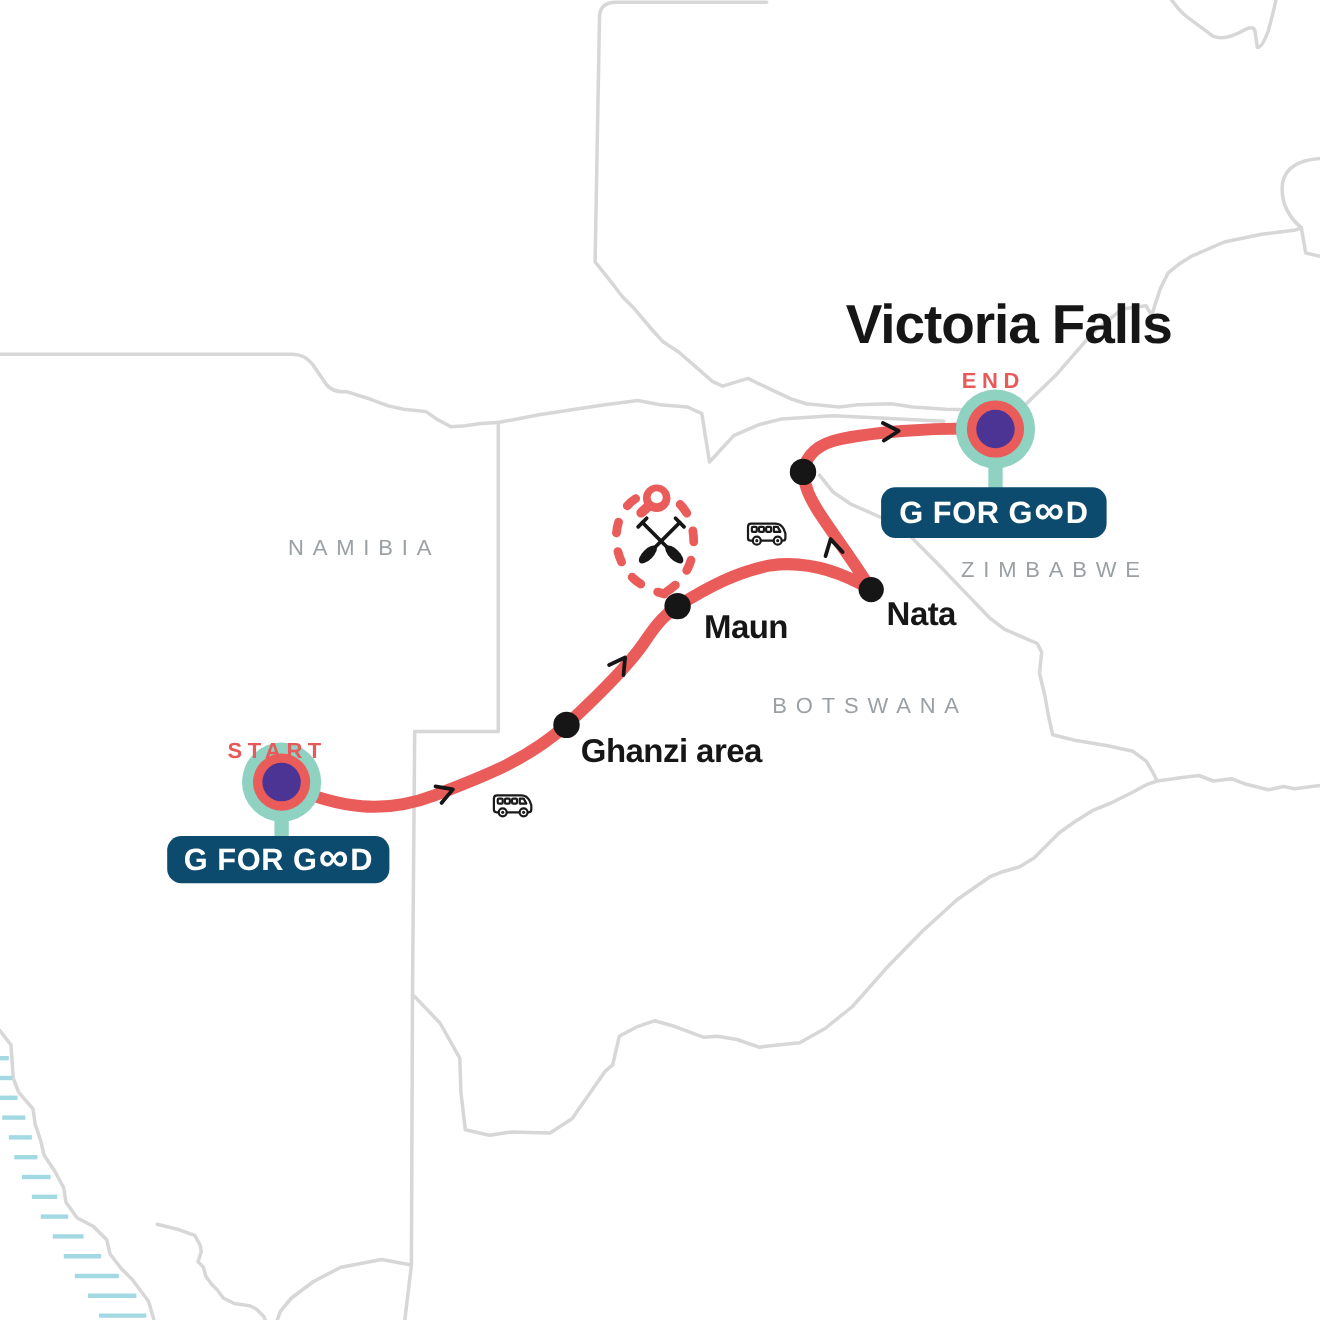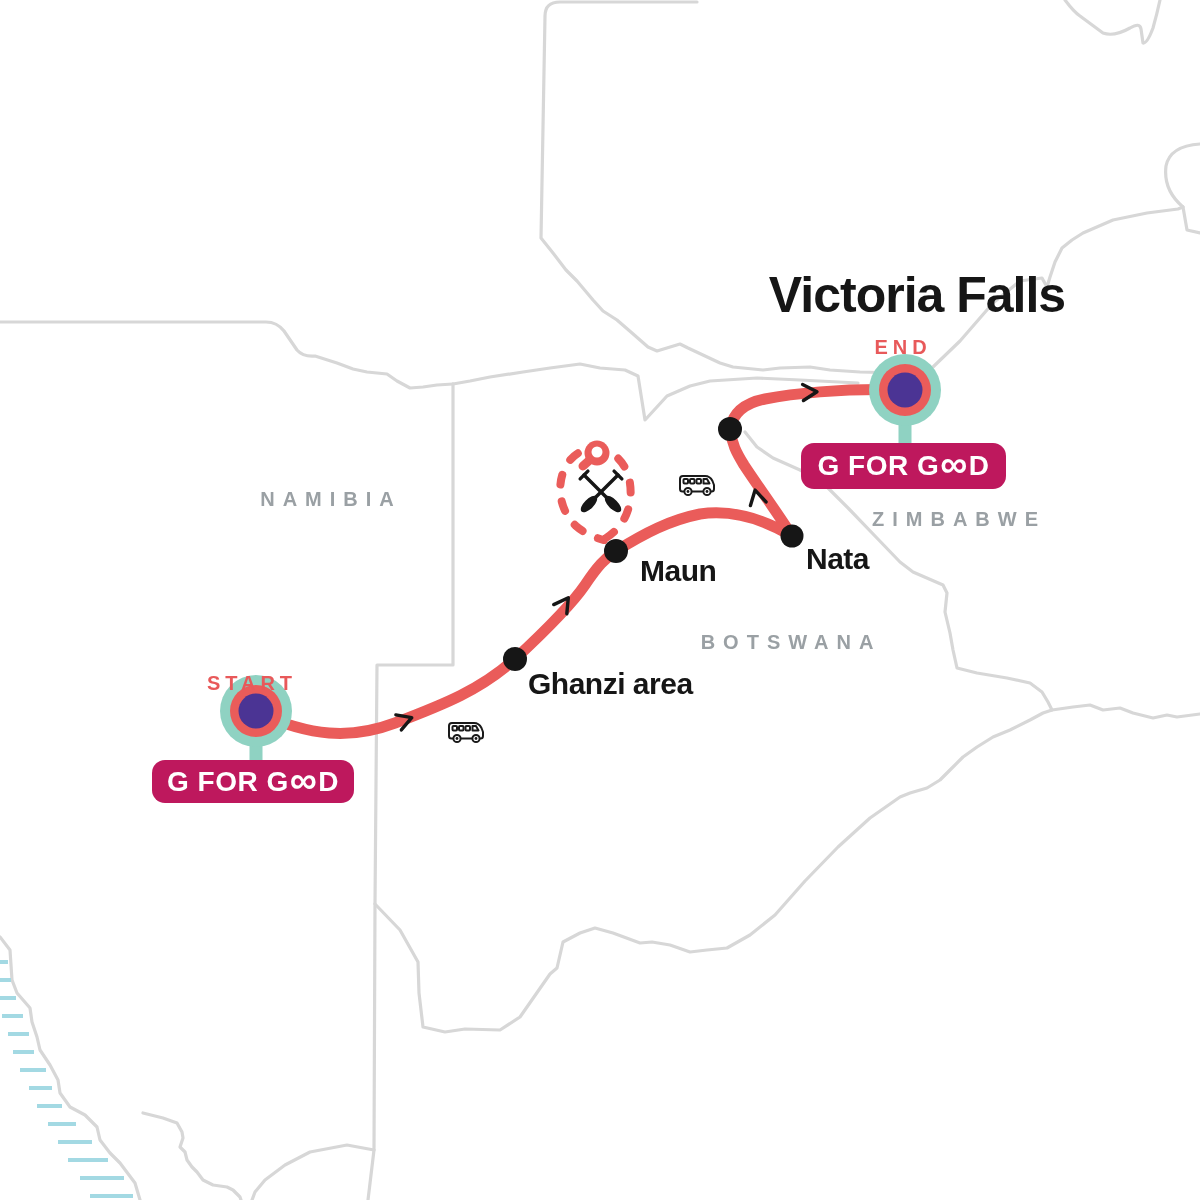--- a/index.html
+++ b/index.html
@@ -6,22 +6,22 @@
   .stage{position:relative;width:1200px;height:1200px;background:#ffffff;overflow:hidden;
          font-family:"Liberation Sans",sans-serif;}
   .stage svg{position:absolute;left:0;top:0;}
   .lbl{position:absolute;white-space:pre;color:#161616;}
   .city{font-weight:700;letter-spacing:-1px;}
   .city-start{font-size:46px;transform:translateX(-50%);}
   .city-end{font-size:50px;transform:translateX(-50%);margin-left:16px;}
   .tag{font-weight:700;font-size:20px;letter-spacing:5px;color:#e8595a;transform:translateX(-50%);}
   .stop{font-weight:700;font-size:30px;letter-spacing:-0.5px;}
   .stop-centered{transform:translateX(-50%);text-align:center;line-height:33px;}
-  .country{font-weight:700;font-size:20px;letter-spacing:8px;color:#9aa0a4;transform:translateX(-50%);}
-  .badge{position:absolute;background:#be185d;border-radius:13px;color:#ffffff;
+  .country{font-weight:400;font-size:20px;letter-spacing:8px;color:#9aa0a4;transform:translateX(-50%);}
+  .badge{position:absolute;background:#0c4a6e;border-radius:13px;color:#ffffff;
          display:flex;align-items:center;justify-content:center;font-weight:700;
          font-size:28px;letter-spacing:0.5px;}
   .badge .inf{font-size:38px;font-weight:700;line-height:0;margin:0 1px;transform:translateY(-2px);}
 </style>
 </head>
 <body>
 
 <div class="stage">
 
   <svg width="1200" height="1200" viewBox="0 0 1200 1200">

